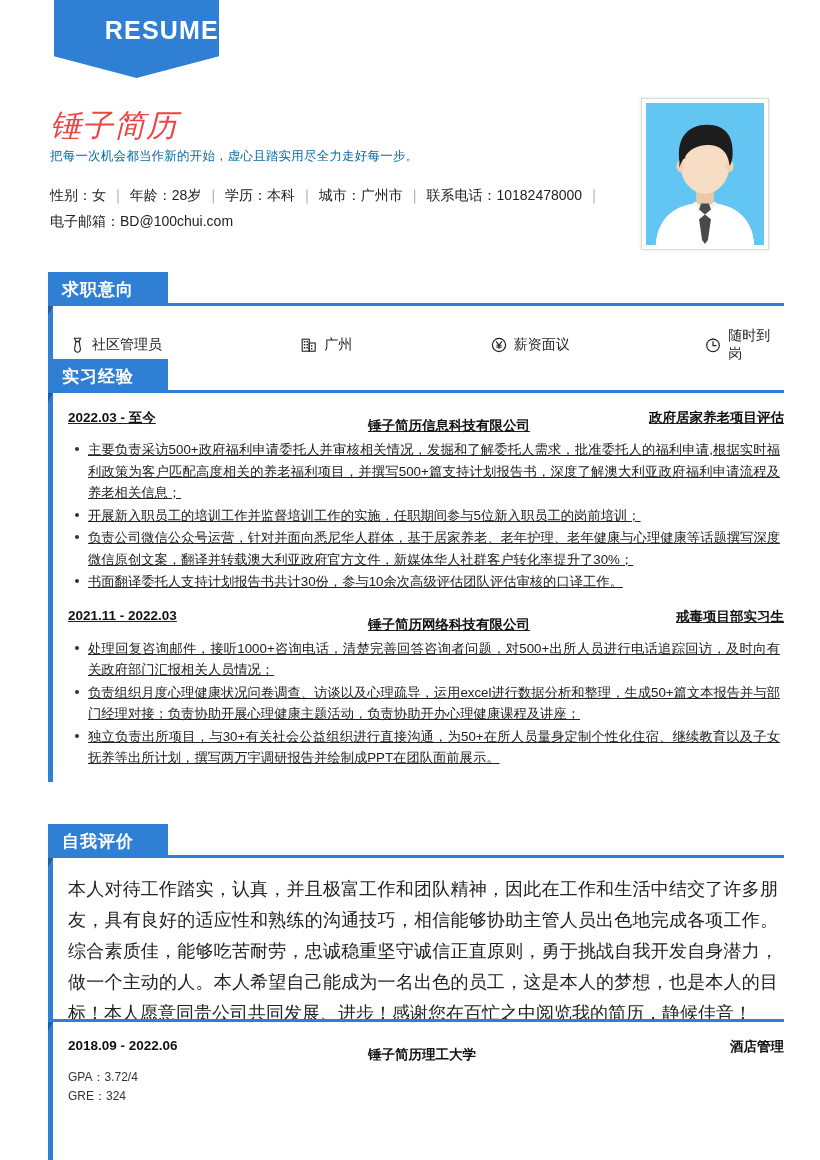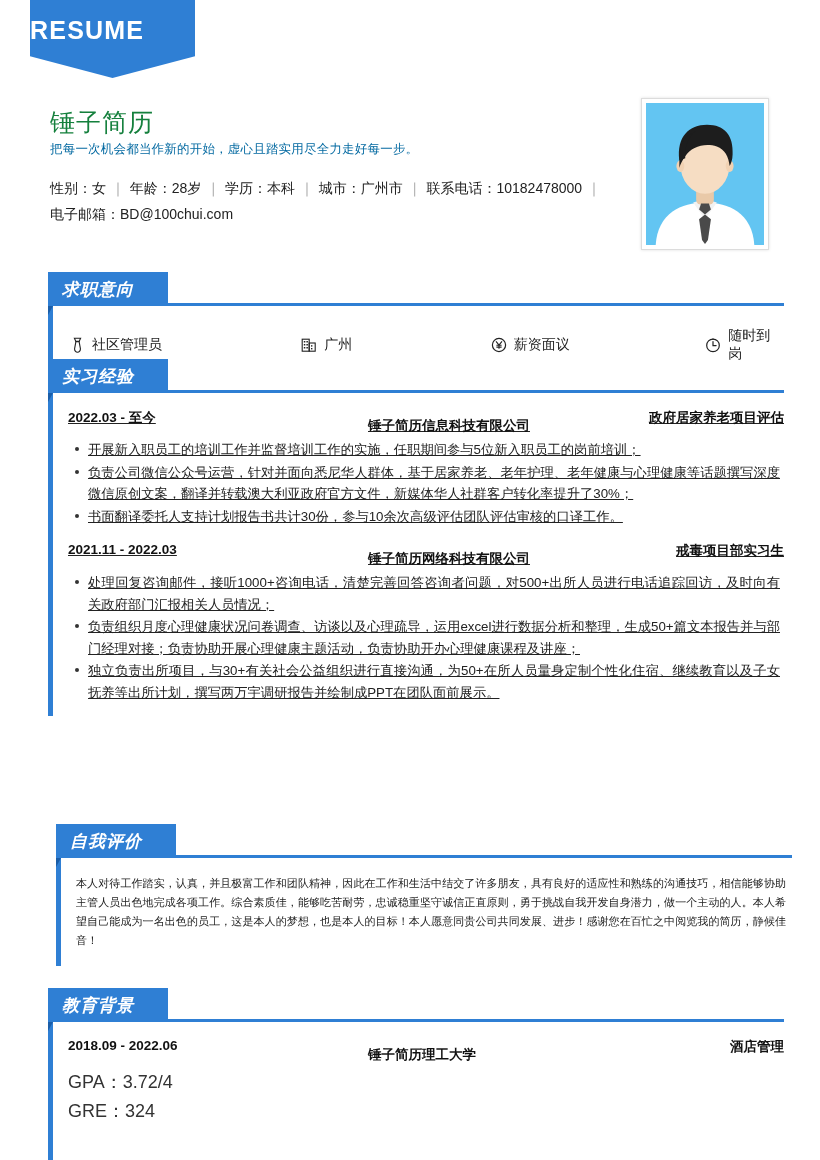--- a/index.html
+++ b/index.html
@@ -25,45 +25,47 @@
     height: 78px;
   }
   .ribbon {
     width: 100%;
     height: 100%;
     background: #2f7fd4;
     -webkit-clip-path: polygon(0 0, 100% 0, 100% 72%, 50% 100%, 0 72%);
     clip-path: polygon(0 0, 100% 0, 100% 72%, 50% 100%, 0 72%);
     display: flex;
     align-items: flex-start;
-    justify-content: flex-start;
+    justify-content: flex-end;
     box-sizing: border-box;
     padding-top: 16px;
+    margin-left: 24px;
   }
   .ribbon-text {
     color: #ffffff;
     font-size: 25px;
     font-weight: bold;
     letter-spacing: 1.2px;
   }
 
   
   .identity {
     position: absolute;
     left: 50px;
     top: 108px;
     width: 570px;
   }
   .name {
-    font-size: 25px;
-    color: #15803d;
+    font-size: 31px;
+    color: #ef4444;
     line-height: 1.15;
     letter-spacing: 1px;
     font-weight: normal;
     margin: 0;
+    font-style: italic;
   }
   .tagline {
     font-size: 12.5px;
     color: #0369a1;
     margin-top: 4px;
     letter-spacing: .2px;
   }
   .contact-lines {
     margin-top: 17px;
     font-size: 14px;
@@ -115,21 +117,20 @@
     min-width: 120px;
     background: #2f7fd4;
     color: #fff;
     font-size: 17px;
     font-weight: bold;
     display: flex;
     align-items: center;
     padding: 0 22px 0 14px;
     box-sizing: border-box;
     letter-spacing: 1px;
-    font-style: italic;
   }
   .sec-rule {
     position: absolute;
     left: 0;
     right: 0;
     bottom: 0;
     height: 3px;
     background: #2f7fd4;
   }
   .sec-body {
@@ -204,31 +205,31 @@
     left: -13px;
     top: 8px;
     width: 4px;
     height: 4px;
     background: #333;
     border-radius: 50%;
   }
 
   
   .para {
-    font-size: 11px;
+    font-size: 18px;
     line-height: 1.72;
     color: #222;
     text-align: justify;
     padding: 6px 6px 4px 6px;
   }
 
   
   .edu-entry { padding: 6px 0 2px 6px; }
   .edu-sub {
-    font-size: 18px;
+    font-size: 12px;
     color: #333;
     line-height: 1.6;
   }
 </style>
 </head>
 <body>
 
 <div class="ribbon-wrap">
   <div class="ribbon">
     <span class="ribbon-text">RESUME</span>
@@ -337,20 +338,21 @@
   <div class="sec-body" style="padding-bottom:10px;text-decoration:underline;">
     <div class="rail"></div>
 
     <div class="exp-entry">
       <div class="exp-head">
         <div class="exp-date">2022.03 - 至今</div>
         <div class="exp-org">锤子简历信息科技有限公司</div>
         <div class="exp-role">政府居家养老项目评估</div>
       </div>
       <ul class="bullets">
+        <li>主要负责采访500+政府福利申请委托人并审核相关情况，发掘和了解委托人需求，批准委托人的福利申请,根据实时福利政策为客户匹配高度相关的养老福利项目，并撰写500+篇支持计划报告书，深度了解澳大利亚政府福利申请流程及养老相关信息；</li>
         <li>开展新入职员工的培训工作并监督培训工作的实施，任职期间参与5位新入职员工的岗前培训；</li>
         <li>负责公司微信公众号运营，针对并面向悉尼华人群体，基于居家养老、老年护理、老年健康与心理健康等话题撰写深度微信原创文案，翻译并转载澳大利亚政府官方文件，新媒体华人社群客户转化率提升了30%；</li>
         <li>书面翻译委托人支持计划报告书共计30份，参与10余次高级评估团队评估审核的口译工作。</li>
       </ul>
     </div>
 
     <div class="exp-entry" style="padding-top:12px;">
       <div class="exp-head">
         <div class="exp-date">2021.11 - 2022.03</div>
         <div class="exp-org">锤子简历网络科技有限公司</div>
@@ -358,35 +360,34 @@
       </div>
       <ul class="bullets">
         <li>处理回复咨询邮件，接听1000+咨询电话，清楚完善回答咨询者问题，对500+出所人员进行电话追踪回访，及时向有关政府部门汇报相关人员情况；</li>
         <li>负责组织月度心理健康状况问卷调查、访谈以及心理疏导，运用excel进行数据分析和整理，生成50+篇文本报告并与部门经理对接；负责协助开展心理健康主题活动，负责协助开办心理健康课程及讲座；</li>
         <li>独立负责出所项目，与30+有关社会公益组织进行直接沟通，为50+在所人员量身定制个性化住宿、继续教育以及子女抚养等出所计划，撰写两万宇调研报告并绘制成PPT在团队面前展示。</li>
       </ul>
     </div>
   </div>
 </div>
 
-<div class="section" style="top:824px;margin-left:8px;">
+<div class="section" style="top:824px;">
   <div class="sec-head">
     <div class="sec-rule"></div>
     <div class="sec-tab">自我评价</div>
   </div>
   <div class="sec-body" style="padding-bottom:12px;">
     <div class="rail"></div>
     <div class="para">本人对待工作踏实，认真，并且极富工作和团队精神，因此在工作和生活中结交了许多朋友，具有良好的适应性和熟练的沟通技巧，相信能够协助主管人员出色地完成各项工作。综合素质佳，能够吃苦耐劳，忠诚稳重坚守诚信正直原则，勇于挑战自我开发自身潜力，做一个主动的人。本人希望自己能成为一名出色的员工，这是本人的梦想，也是本人的目标！本人愿意同贵公司共同发展、进步！感谢您在百忙之中阅览我的简历，静候佳音！</div>
   </div>
 </div>
 
 <div class="section" style="top:988px;">
   <div class="sec-head">
     <div class="sec-rule"></div>
-    <div class="sec-tab">教育背景</div>
   </div>
   <div class="sec-body" style="min-height:148px;">
     <div class="rail"></div>
     <div class="edu-entry">
       <div class="exp-head">
         <div class="exp-date">2018.09 - 2022.06</div>
         <div class="exp-org">锤子简历理工大学</div>
         <div class="exp-role">酒店管理</div>
       </div>
       <div class="edu-sub">GPA：3.72/4</div>

